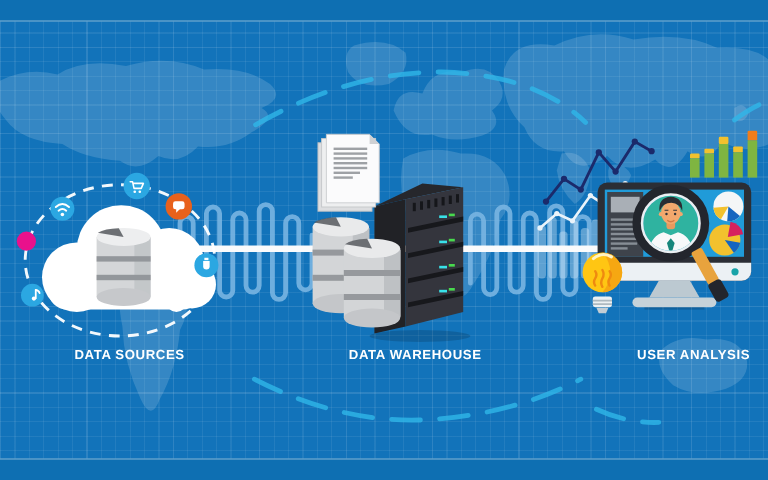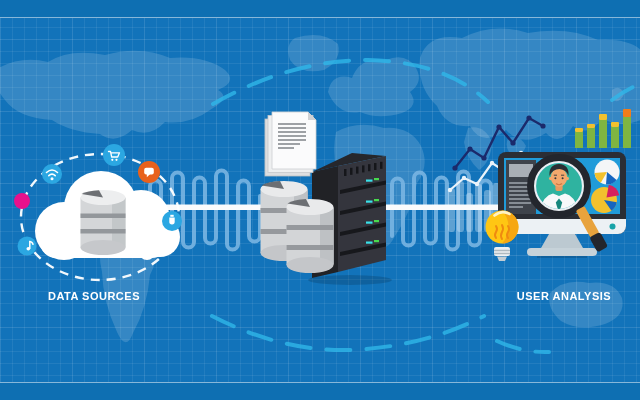--- a/index.html
+++ b/index.html
@@ -12,21 +12,21 @@
       repeating-linear-gradient(0deg, rgba(255,255,255,0.05) 0 1px, transparent 1px 72px),
       repeating-linear-gradient(90deg, rgba(255,255,255,0.05) 0 1px, transparent 1px 72px);
     font-family:"Liberation Sans","DejaVu Sans",sans-serif;
   }
   .band{position:absolute;left:0;width:640px;height:17px;background:#0E6FB2;}
   .band.top{top:0;border-bottom:1px solid rgba(255,255,255,0.5);}
   .band.bottom{bottom:0;border-top:1px solid rgba(255,255,255,0.5);}
   svg.art{position:absolute;left:0;top:0;}
   .stage-label{
     position:absolute;width:160px;text-align:center;
-    color:#FFFFFF;font-size:11px;font-weight:bold;letter-spacing:0.5px;
+    color:#FFFFFF;font-size:11px;font-weight:bold;letter-spacing:0.5px;padding-left:14px;
   }
   #lbl-sources{left:14px;top:290px;}
   #lbl-warehouse{left:252px;top:290px;}
   #lbl-analysis{left:484px;top:290px;}
 </style>
 </head>
 <body>
 
 <div class="scene">
 
@@ -307,14 +307,15 @@
       <rect x="494" y="247" width="16" height="9" rx="2" fill="#EDF1F3"></rect>
       <path d="M494,250.5 h16 M494,253.5 h16" stroke="#AEB9C0" stroke-width="1.4"></path>
       <polygon points="497,256.5 507,256.5 505,261 499,261" fill="#C3CDD4"></polygon>
     </g>
   </svg>
 
   <div class="band top"></div>
   <div class="band bottom"></div>
 
   <div class="stage-label" id="lbl-sources">DATA SOURCES</div>
+  <div class="stage-label" id="lbl-warehouse">DATA WAREHOUSE</div>
   <div class="stage-label" id="lbl-analysis">USER ANALYSIS</div>
 </div>
 
 </body></html>

